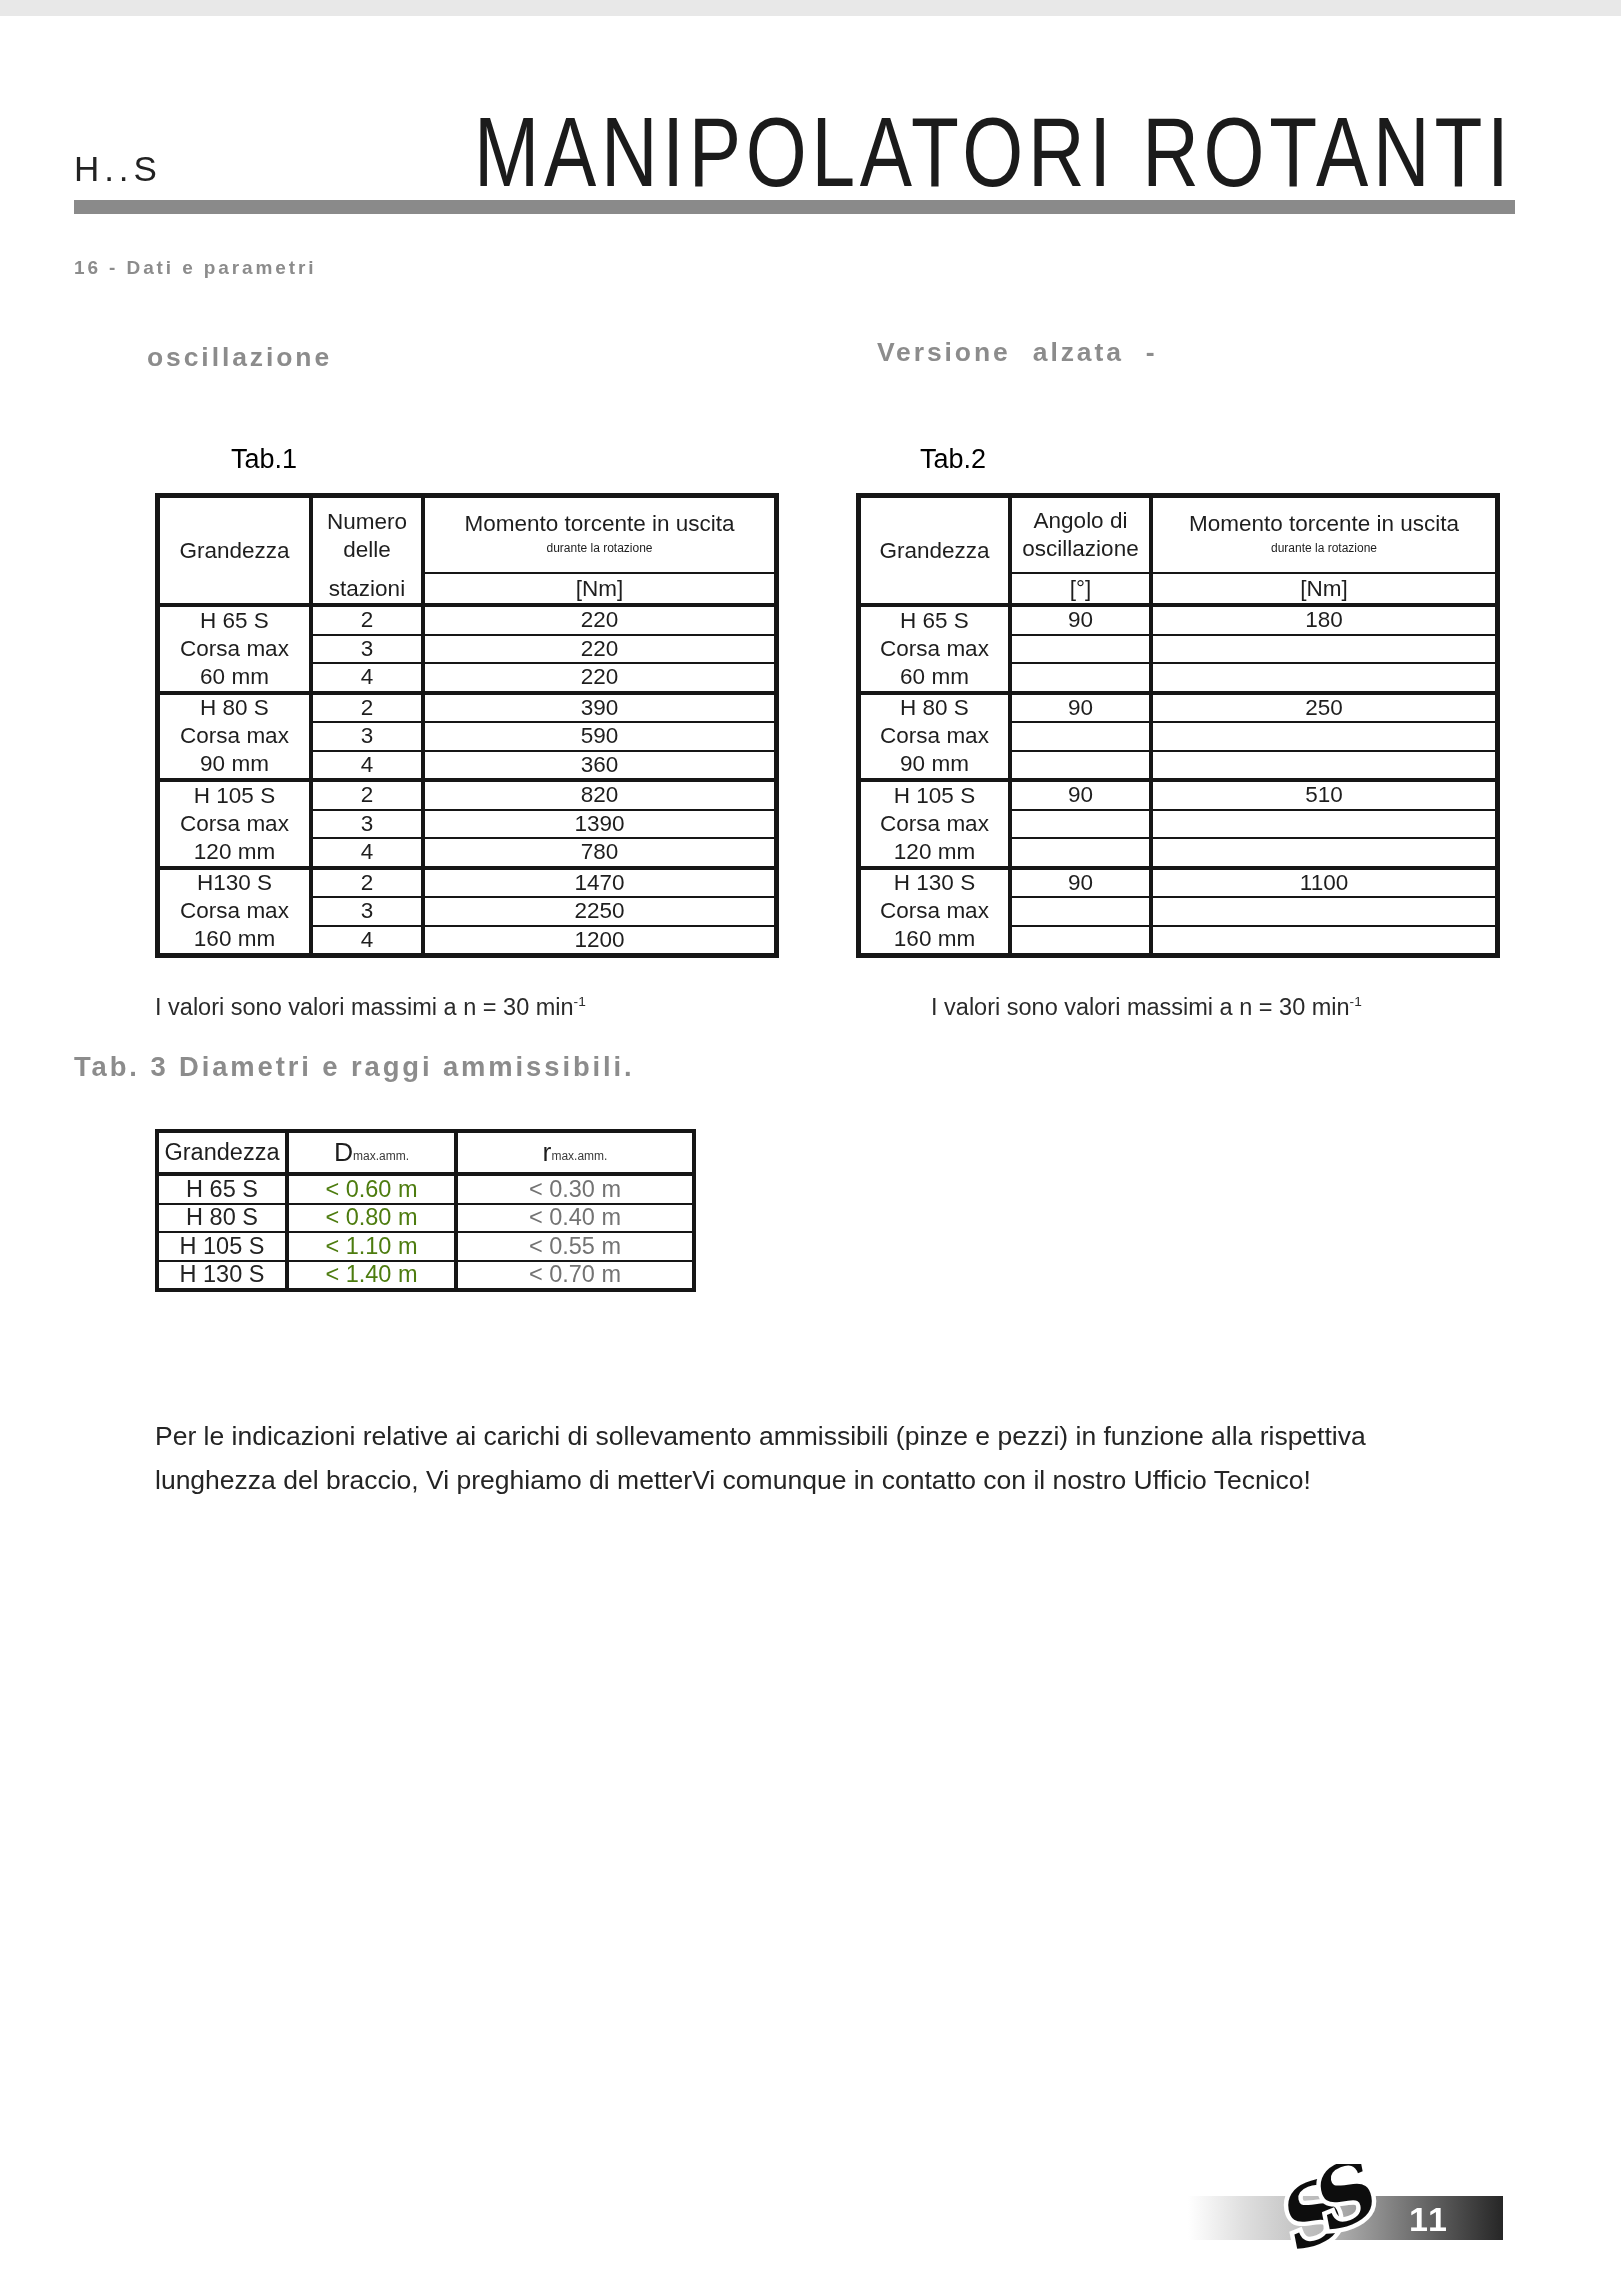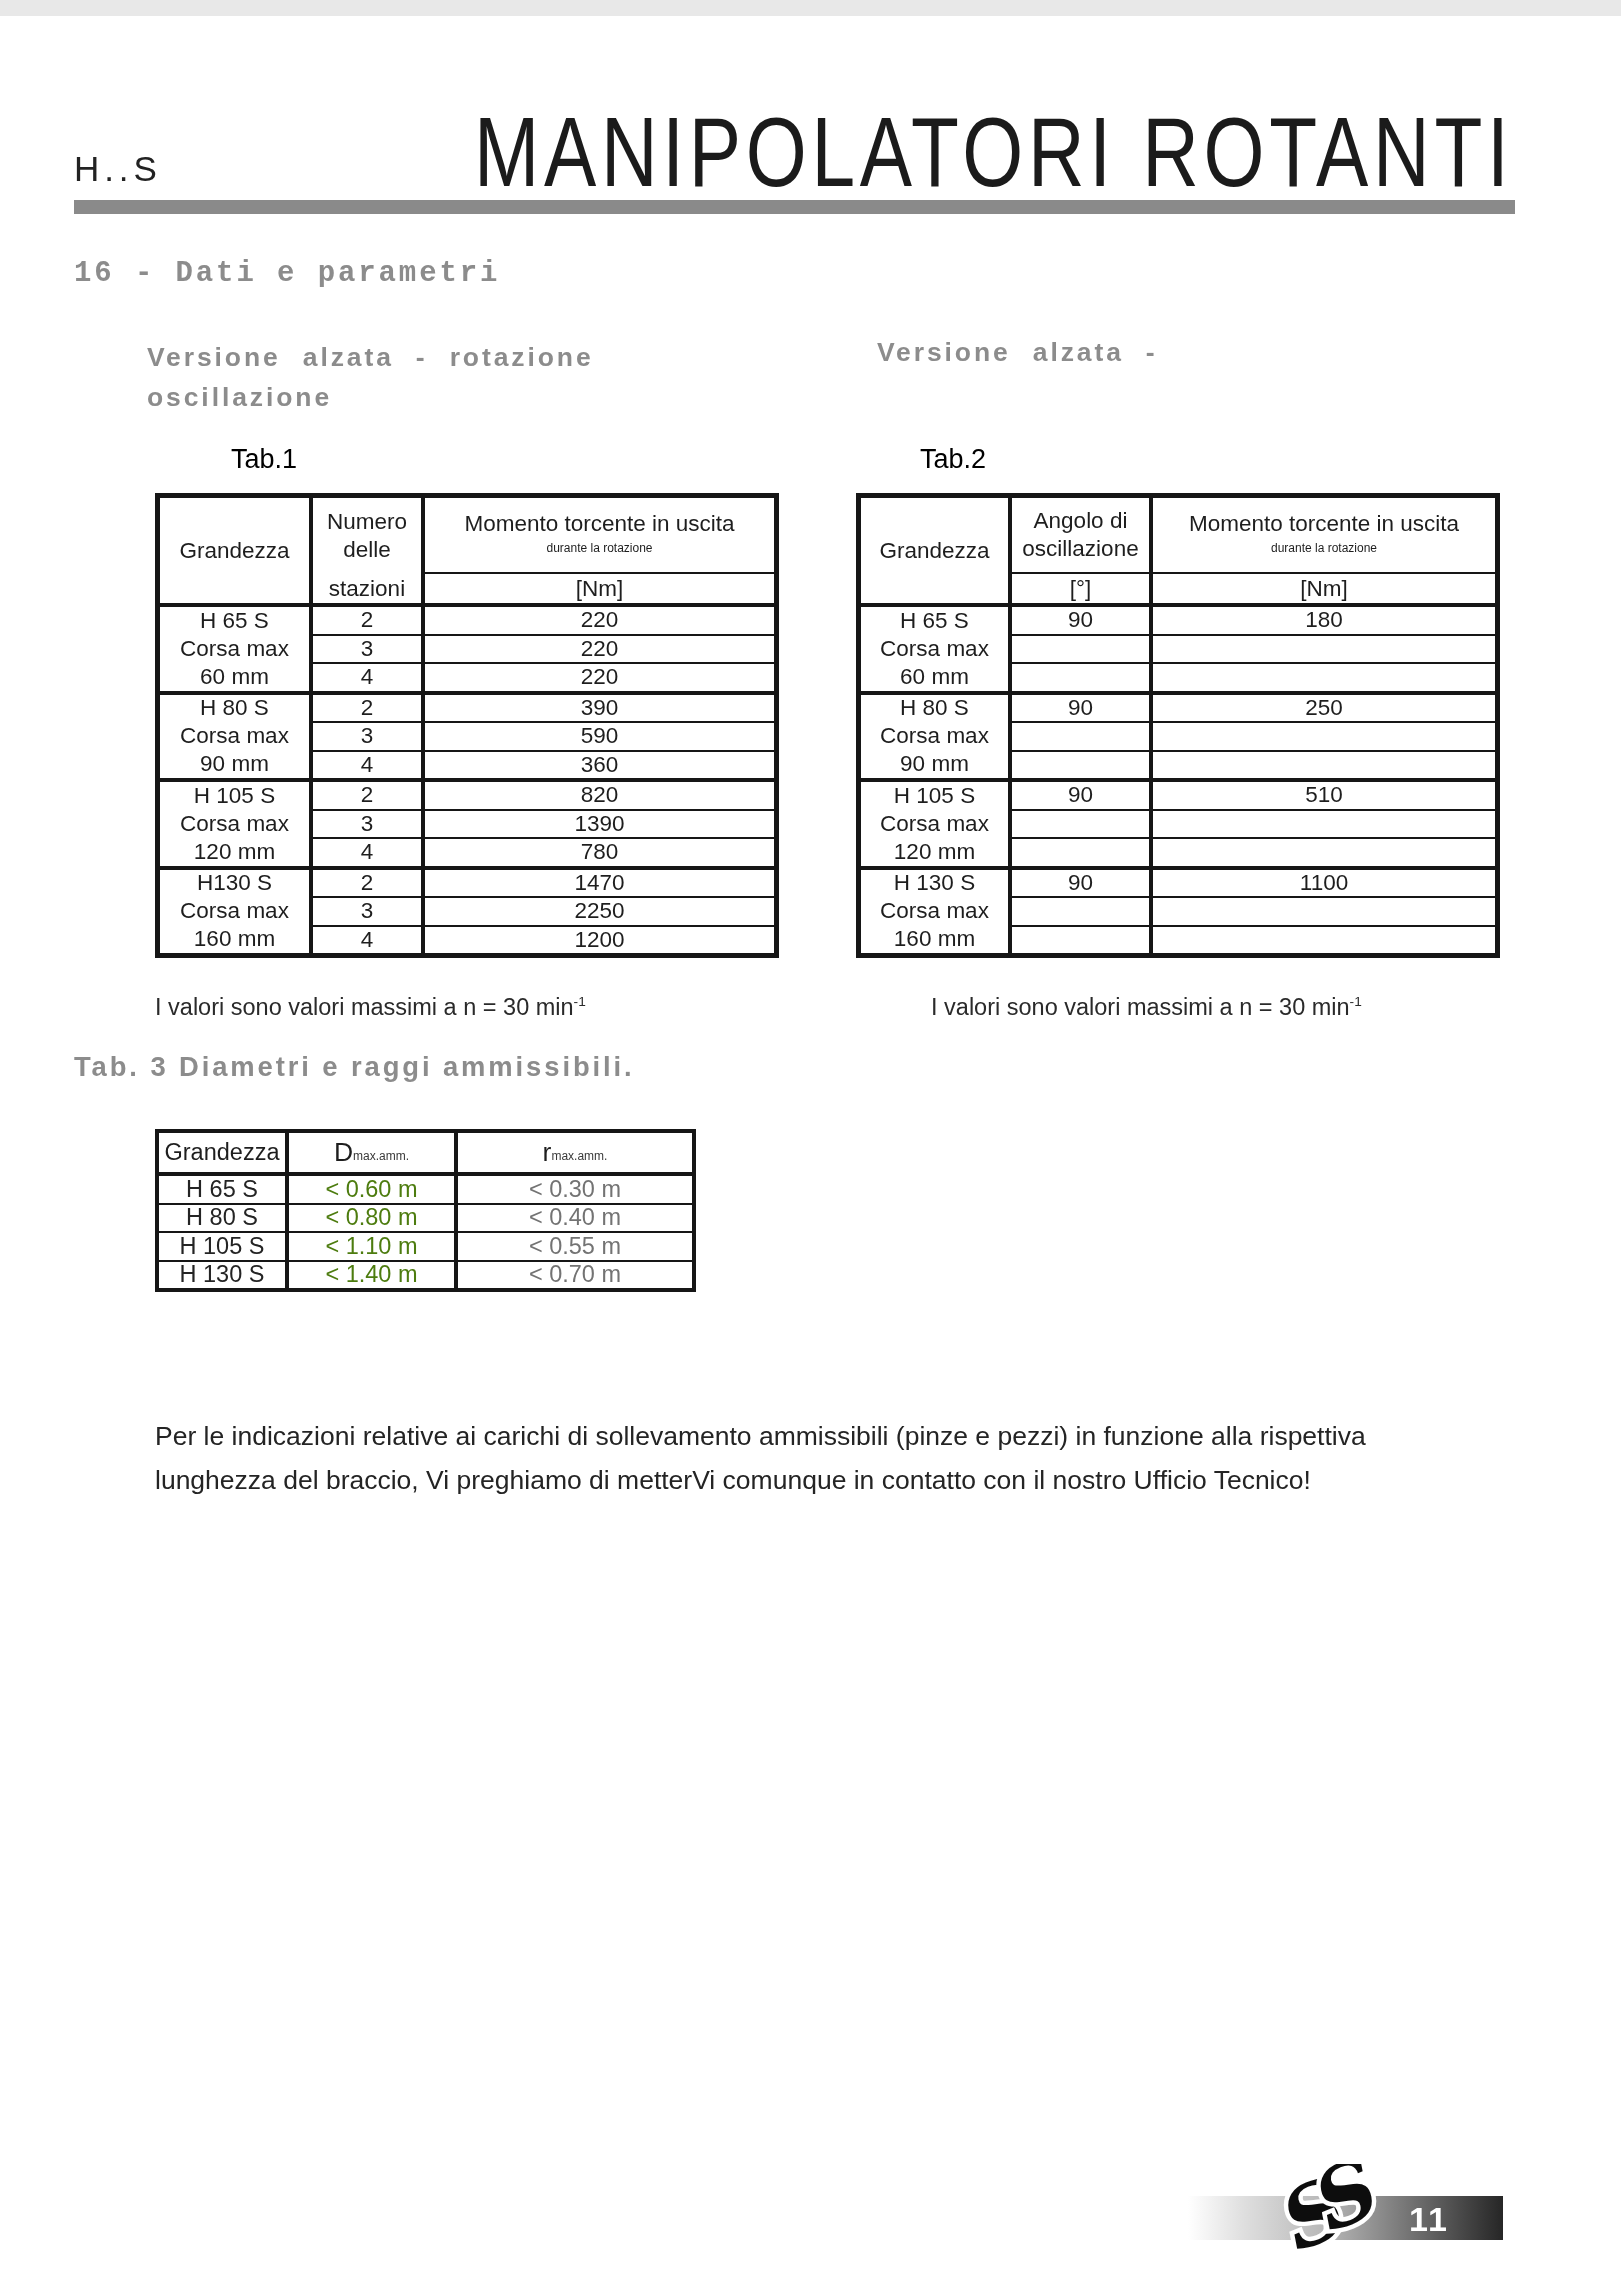--- a/index.html
+++ b/index.html
@@ -7,21 +7,21 @@
         font-family:"Liberation Sans",sans-serif;color:#1e1e1e;overflow:hidden;margin:16px auto;}
 
   
   .hs-code{position:absolute;left:74px;top:133px;font-size:35px;letter-spacing:4.9px;color:#222;}
   .doc-title{position:absolute;right:107px;top:80px;font-size:98px;letter-spacing:5.9px;
              white-space:nowrap;color:#1b1b1b;transform:scaleX(0.80);transform-origin:100% 50%;}
   .top-bar{position:absolute;left:74px;top:184px;width:1441px;height:13.7px;background:#8a8a8a;}
 
   
   .gray-h{position:absolute;font-weight:bold;color:#8c8c8c;letter-spacing:2.9px;}
-  .section-heading{left:74px;top:241px;font-size:29px;font-family:Liberation Mono, monospace;}
+  .section-heading{left:74px;top:241px;font-size:19px;}
   .sub-left{left:147px;top:321px;font-size:26.5px;line-height:40px;word-spacing:11.8px;}
   .sub-right{left:877px;top:321px;font-size:26.5px;word-spacing:11.8px;}
   .tab3-heading{left:74px;top:1035px;font-size:27.4px;}
 
   
   .tab-label{position:absolute;font-size:27px;color:#000000;}
   .tab1-label{left:231px;top:428px;}
   .tab2-label{left:920px;top:428px;}
 
   
@@ -84,21 +84,20 @@
 <body>
 
 <div class="page">
 
   <div class="hs-code">H..S</div>
   <div class="doc-title">MANIPOLATORI ROTANTI</div>
   <div class="top-bar"></div>
 
   <div class="gray-h section-heading">16 - Dati e parametri</div>
   <div class="gray-h sub-left">
-    <div>Versione alzata - rotazione</div>
     <div>oscillazione</div>
   </div>
   <div class="gray-h sub-right">Versione alzata -</div>
 
   <div class="tab-label tab1-label">Tab.1</div>
   <div class="tab-label tab2-label">Tab.2</div>
 
   <div id="tab1" class="mtable">
       <div class="mt-header">
         <div class="mt-c1 mt-hcell">Grandezza</div>

